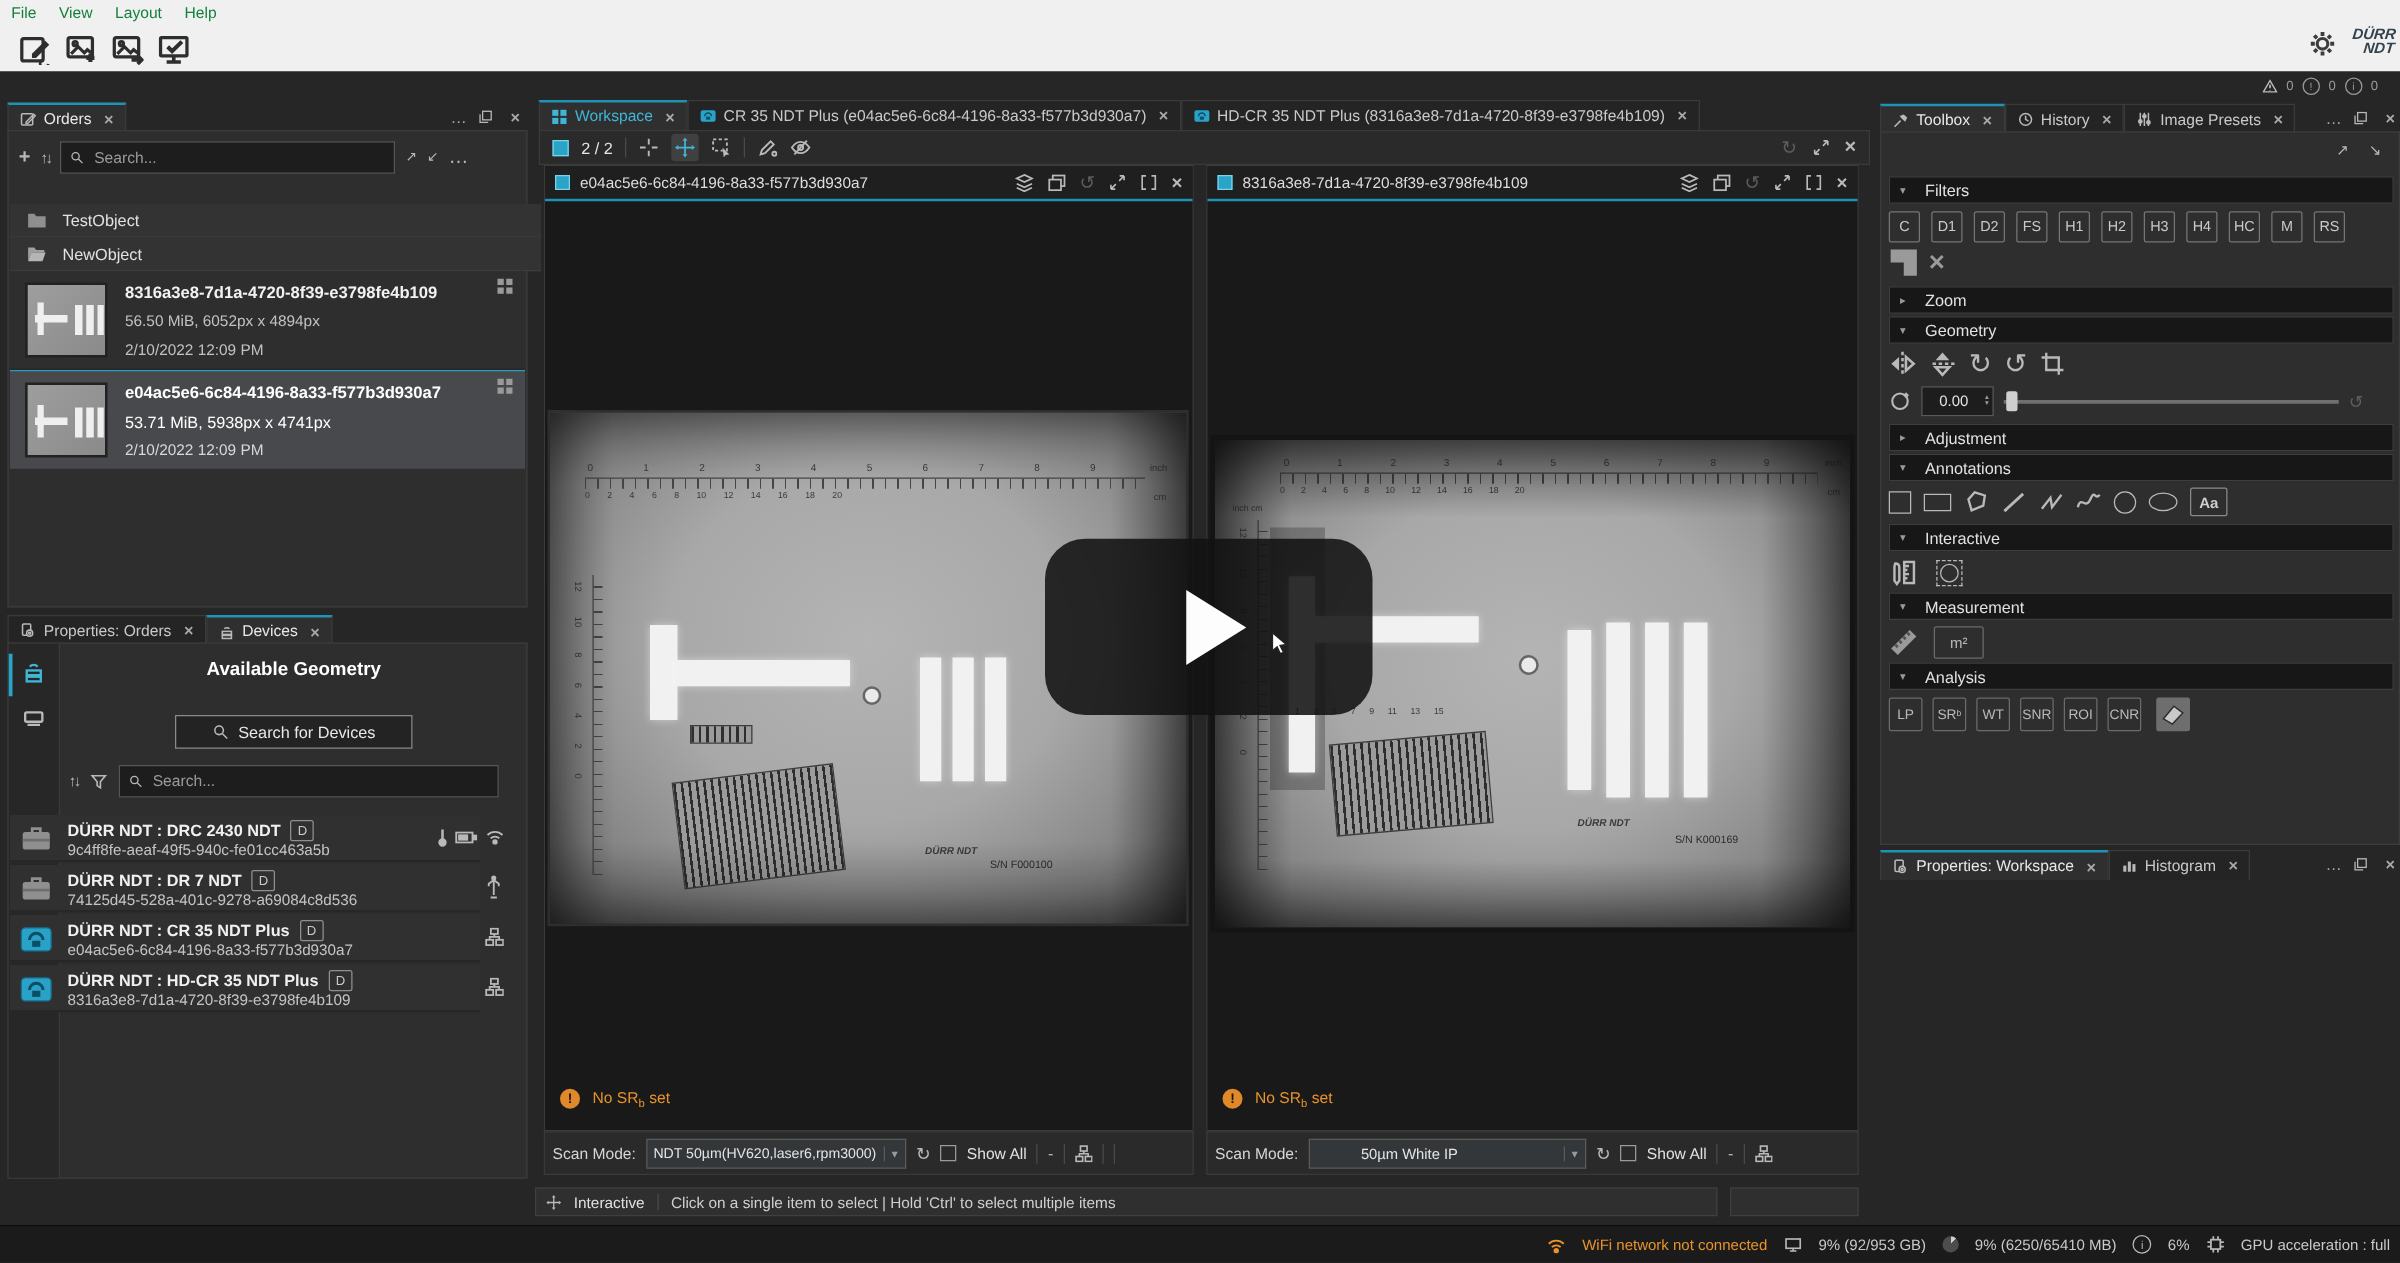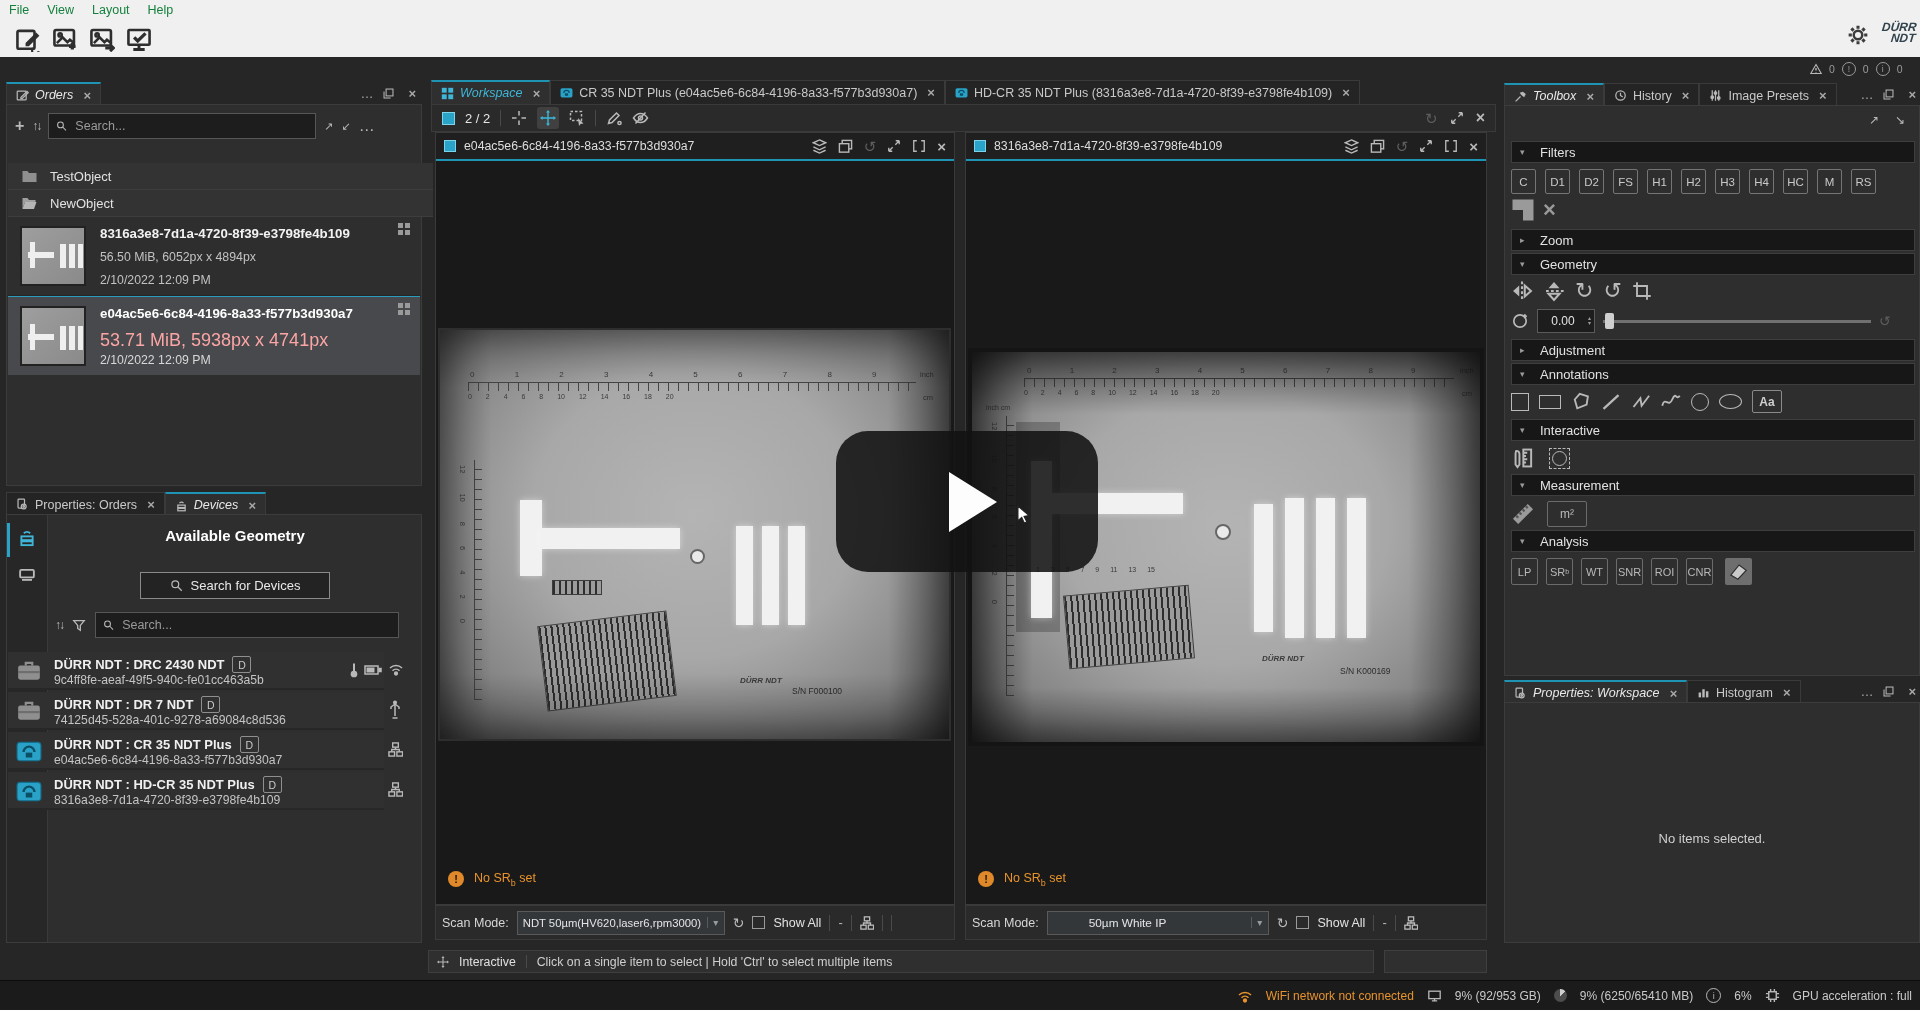--- a/index.html
+++ b/index.html
@@ -10,21 +10,21 @@
   
   .menubar{left:0;top:0;width:1920px;height:20px;background:#f0f0f0;color:#15803d;font-size:12.5px;}
   .menu-item{padding:2px 9px;cursor:default;}
   .ltoolbar{left:0;top:20px;width:1920px;height:37px;background:#f0f0f0;}
   .lt-ic{width:28px;height:28px;margin-right:9px;display:flex;align-items:center;justify-content:center;}
   
   .panel{background:#2e2e2e;border:1px solid #3c3c3c;box-sizing:border-box;}
   .tabrow{display:flex;align-items:flex-end;height:26px;}
   .tab{display:flex;align-items:center;gap:6px;padding:0 9px;height:24px;background:#242424;
     color:#c9c9c9;font-size:12.5px;border:1px solid #3a3a3a;border-bottom:none;box-sizing:border-box;white-space:nowrap;}
-  .tab.active{background:#2f2f2f;border-top:2px solid #1f93b4;color:#e8e8e8;font-style:italic;}
+  .tab.active{background:#2f2f2f;border-top:2px solid #1f93b4;color:#e8e8e8;}
   .tclose{color:#a9a9a9;font-weight:bold;font-size:13px;margin-left:4px;cursor:pointer;}
   .pctl{display:flex;gap:10px;align-items:center;color:#a9a9a9;}
   .sep{width:1px;background:#4a4a4a;height:16px;}
   .sechdr{position:absolute;left:6px;width:404px;height:22px;background:#171717;border:1px solid #3e3e3e;
     box-sizing:border-box;display:flex;align-items:center;gap:10px;padding:0 8px;color:#e2e2e2;font-size:13px;}
   .tri{color:#9a9a9a;font-size:9px;width:10px;display:inline-block;}
   .fbtn{width:25px;height:25px;border:1px solid #757575;border-radius:2px;color:#c9c9c9;font-size:11.5px;
     display:flex;align-items:center;justify-content:center;background:transparent;box-sizing:border-box;}
   .abtn{width:27px;height:27px;border:1px solid #6b6b6b;border-radius:2px;color:#b9b9b9;font-size:11px;
     display:flex;align-items:center;justify-content:center;box-sizing:border-box;}
@@ -201,21 +201,21 @@
 
     <div class="ab" style="left:1px;top:191px;width:412px;height:78px;background:#47494c;border-top:1px solid #2a9cbd;">
       <div class="thumb">
         <div style="position:absolute;left:6px;top:26px;width:26px;height:6px;background:#efefef;"></div>
         <div style="position:absolute;left:8px;top:16px;width:5px;height:26px;background:#efefef;"></div>
         <div style="position:absolute;left:38px;top:18px;width:6px;height:24px;background:#efefef;"></div>
         <div style="position:absolute;left:47px;top:18px;width:6px;height:24px;background:#efefef;"></div>
         <div style="position:absolute;left:56px;top:18px;width:5px;height:24px;background:#efefef;"></div>
       </div>
       <div class="ab" style="left:92px;top:9px;font-size:13.3px;font-weight:bold;color:#ffffff;">e04ac5e6-6c84-4196-8a33-f577b3d930a7</div>
-      <div class="ab" style="left:92px;top:33px;font-size:18px;color:#fca5a5;">53.71 MiB, 5938px x 4741px</div>
+      <div class="ab" style="left:92px;top:33px;font-size:13px;color:#ffffff;">53.71 MiB, 5938px x 4741px</div>
       <div class="ab" style="left:92px;top:56px;font-size:12.3px;color:#d8d8d8;">2/10/2022 12:09 PM</div>
       <div class="ab gridsICO" style="left:390px;top:6px;">
           <span></span>
           <span></span>
           <span></span>
           <span></span>
         </div>
     </div>
   </div>
 
@@ -874,23 +874,20 @@
     </div>
     <div class="pctl" style="margin-left:auto;padding-right:4px;padding-bottom:5px;">
       <span style="font-size:13px;">…</span>
       <svg class="s" width="11" height="11" viewBox="0 0 16 16">
           <rect x="4.5" y="1.5" width="10" height="10"></rect>
           <path d="M1.5 5v9.5H11"></path>
         </svg>
       <span class="tclose">×</span>
     </div>
   </div>
-  <div class="ab panel" style="left:1504px;top:702px;width:416px;height:241px;">
-    <div class="ab" style="left:0;top:128px;width:100%;text-align:center;color:#d0d0d0;font-size:13px;">No items selected.</div>
-  </div>
 
   <div class="ab row" style="left:0;top:980px;width:1920px;height:30px;background:#1b1b1b;border-top:1px solid #0c0c0c;box-sizing:border-box;justify-content:flex-end;gap:13px;padding-right:8px;">
     <span>
         <svg width="16" height="14" viewBox="0 0 16 14" style="stroke:#e8932c;fill:none;stroke-width:1.5;">
           <path d="M2 6a8.5 8.5 0 0 1 12 0M4.5 8.7a5 5 0 0 1 7 0"></path>
           <circle cx="8" cy="11.5" r="1.4" fill="#e8932c"></circle>
         </svg>
       </span>
     <span class="statustxt orange">WiFi network not connected</span>
     <span>

